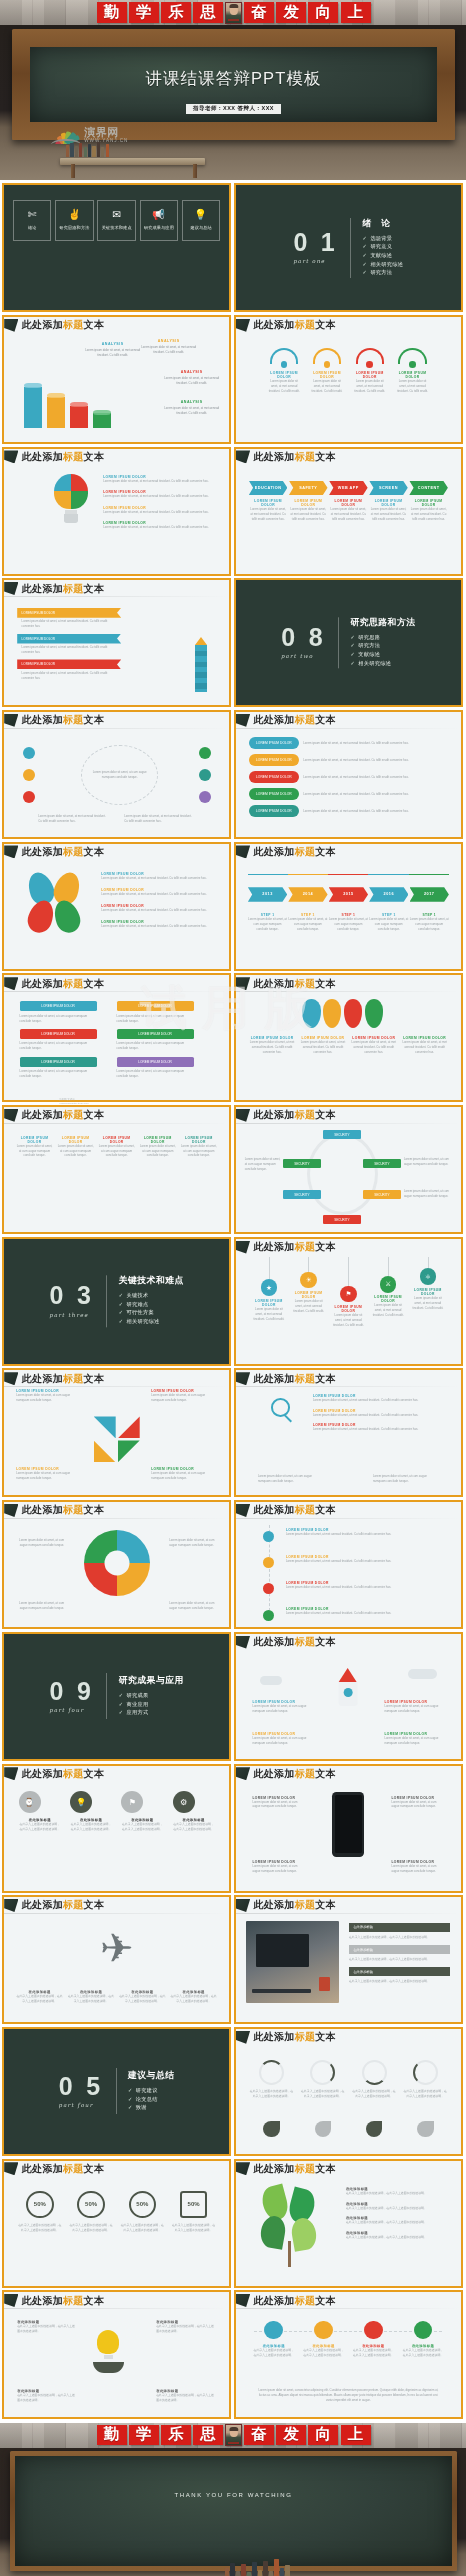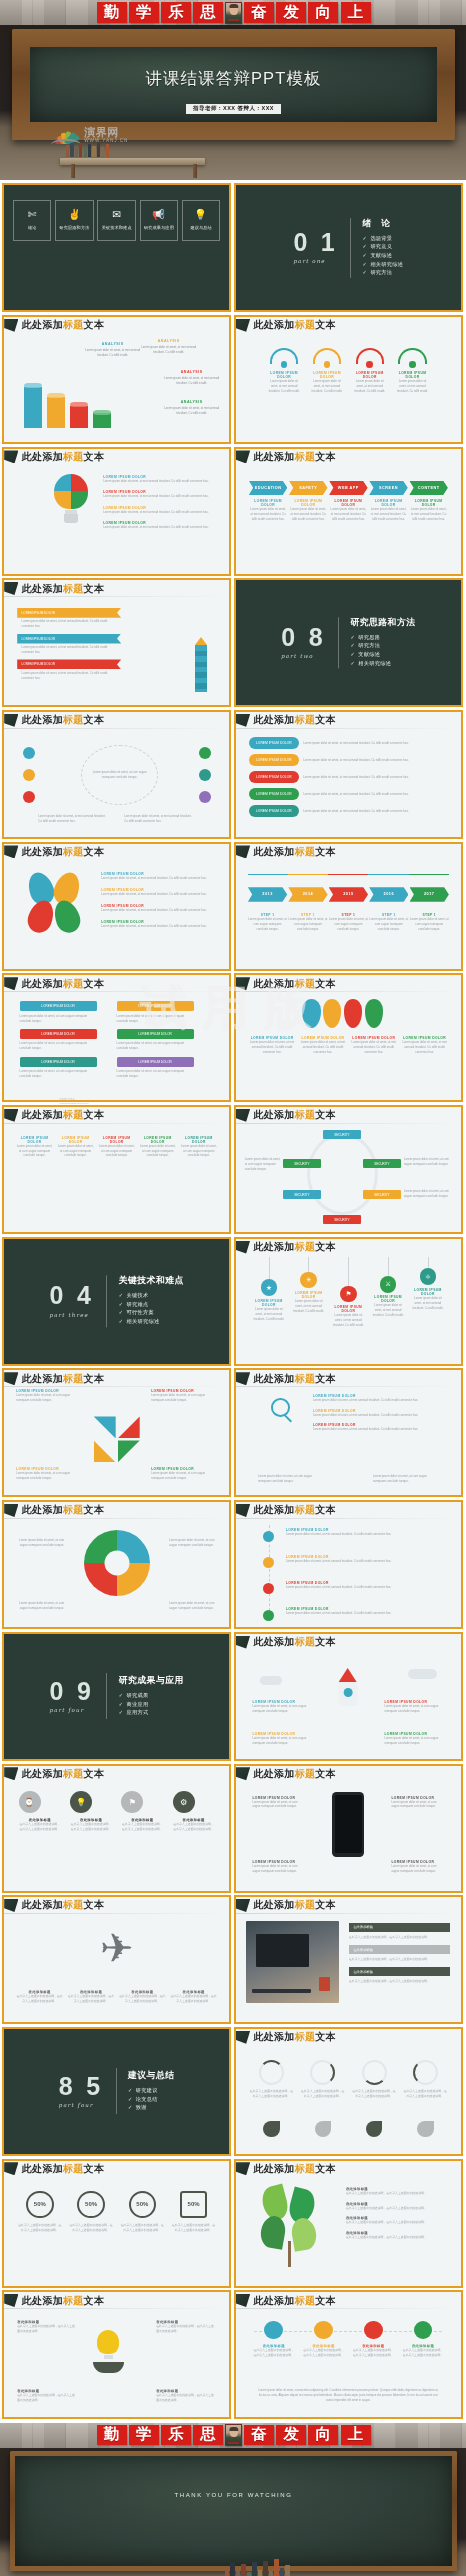--- a/index.html
+++ b/index.html
@@ -871,21 +871,21 @@
       <div style="position:absolute;left:47px;top:83px;width:38px;height:9.3px;background:#3aa8c1;color:#fff;font-size:3px;display:flex;align-items:center;justify-content:center;border-radius:1.1px;">SECURITY</div>
       <div style="position:absolute;left:47px;top:52px;width:38px;height:9.3px;background:#2f9e4f;color:#fff;font-size:3px;display:flex;align-items:center;justify-content:center;border-radius:1.1px;">SECURITY</div>
       <div class="lorem-p" style="position:absolute;left:168px;top:50px;width:50px;">Lorem ipsum dolor sit amet, at cum augue numquam conclude tunque.</div>
       <div class="lorem-p" style="position:absolute;left:168px;top:82px;width:50px;">Lorem ipsum dolor sit amet, at cum augue numquam conclude tunque.</div>
       <div class="lorem-p" style="position:absolute;left:8.8px;top:50px;width:36px;">Lorem ipsum dolor sit amet, at cum augue numquam conclude tunque.</div>
     </div>
 
     <div class="slide dark">
       <div class="sec">
         <div class="num">
-          <b>0 4</b>
+          <b>0 3</b>
           <i>part  three</i>
         </div>
         <div class="bar"></div>
         <div class="body">
           <h3>关键技术和难点</h3>
           <ul>
             <li>关键技术</li>
             <li>研究难点</li>
             <li>可行性方案</li>
             <li>相关研究综述</li>
@@ -1183,21 +1183,21 @@
         <div style="background:#b4b8b9;color:#fff;font-size:3.3px;padding:2.2px 4.4px;margin-bottom:3.3px;">在此添加标题</div>
         <div class="lorem-p" style="margin-bottom:5.5px;">在此录入上述图表的描述说明，在此录入上述图表的描述说明。</div>
         <div style="background:#4c5549;color:#fff;font-size:3.3px;padding:2.2px 4.4px;margin-bottom:3.3px;">在此添加标题</div>
         <div class="lorem-p">在此录入上述图表的描述说明，在此录入上述图表的描述说明。</div>
       </div>
     </div>
 
     <div class="slide dark">
       <div class="sec">
         <div class="num">
-          <b>8 5</b>
+          <b>0 5</b>
           <i>part  four</i>
         </div>
         <div class="bar"></div>
         <div class="body">
           <h3>建议与总结</h3>
           <ul>
             <li>研究建议</li>
             <li>论文总结</li>
             <li>致谢</li>
           </ul>

